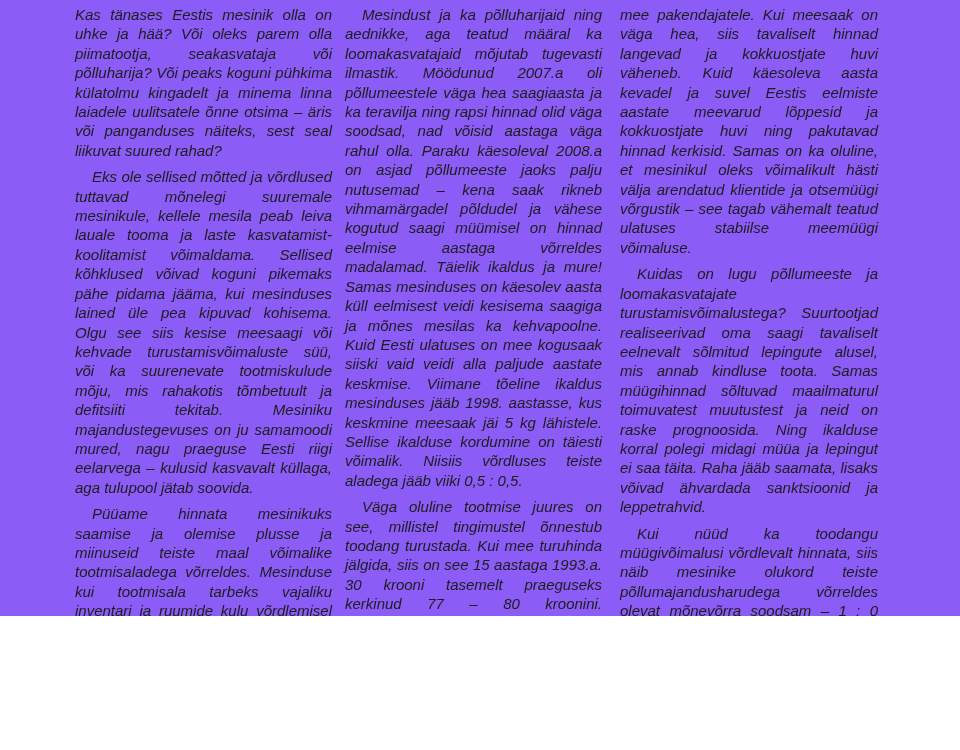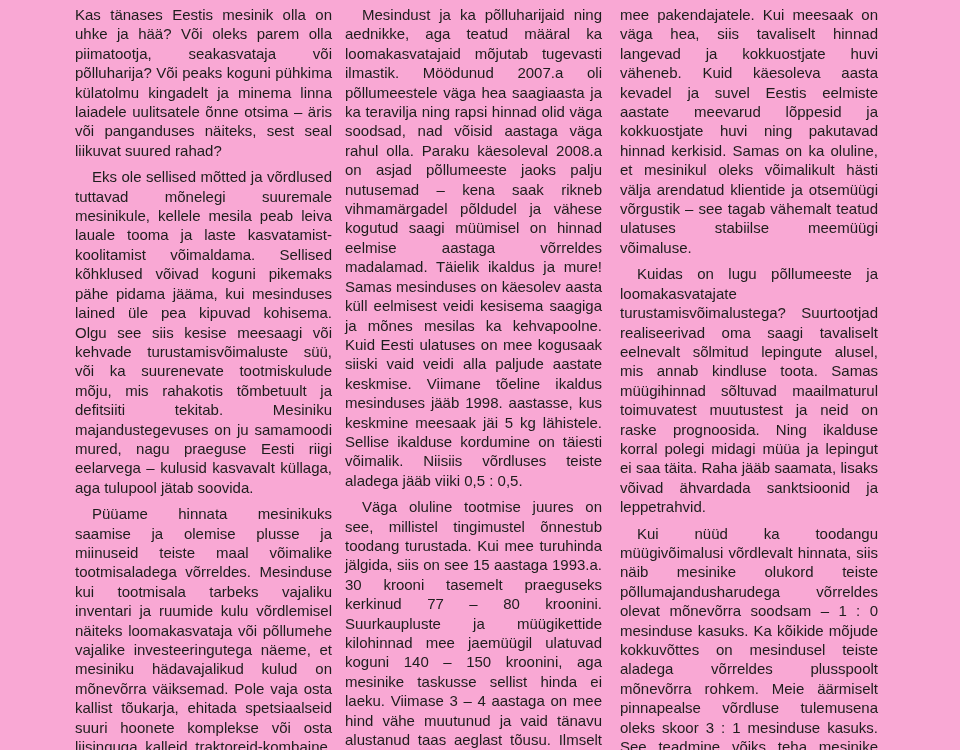--- a/index.html
+++ b/index.html
@@ -9,23 +9,24 @@
     }
     body {
       width: 960px;
       height: 750px;
       overflow: hidden;
       font-family: "Liberation Sans", "DejaVu Sans", sans-serif;
     }
     .page {
       position: relative;
       width: 960px;
-      height: 750px;
-      background: #f9a8d4;
+      height: 616px;
+      background: #8b5cf6;
       overflow: hidden;
+      font-style: italic;
     }
     .col {
       position: absolute;
       top: 5px;
       text-align: justify;
       font-size: 15px;
       line-height: 19.4px;
       color: #1d1d1d;
       letter-spacing: 0;
       word-spacing: normal;

